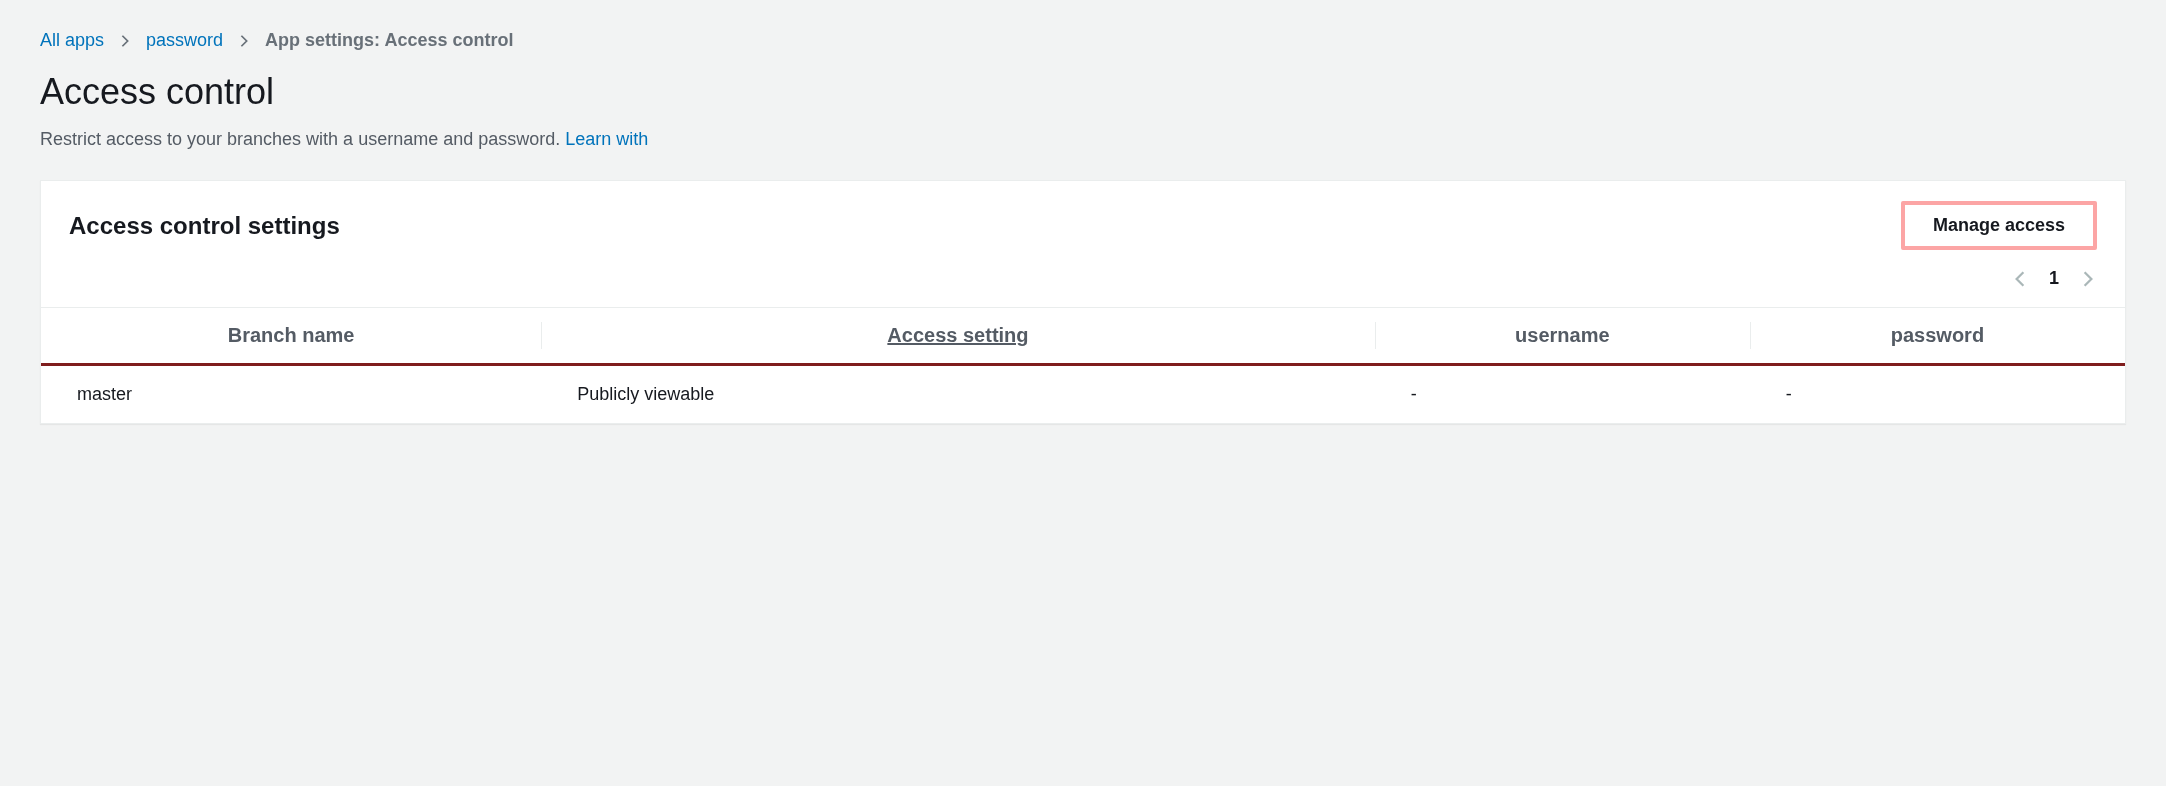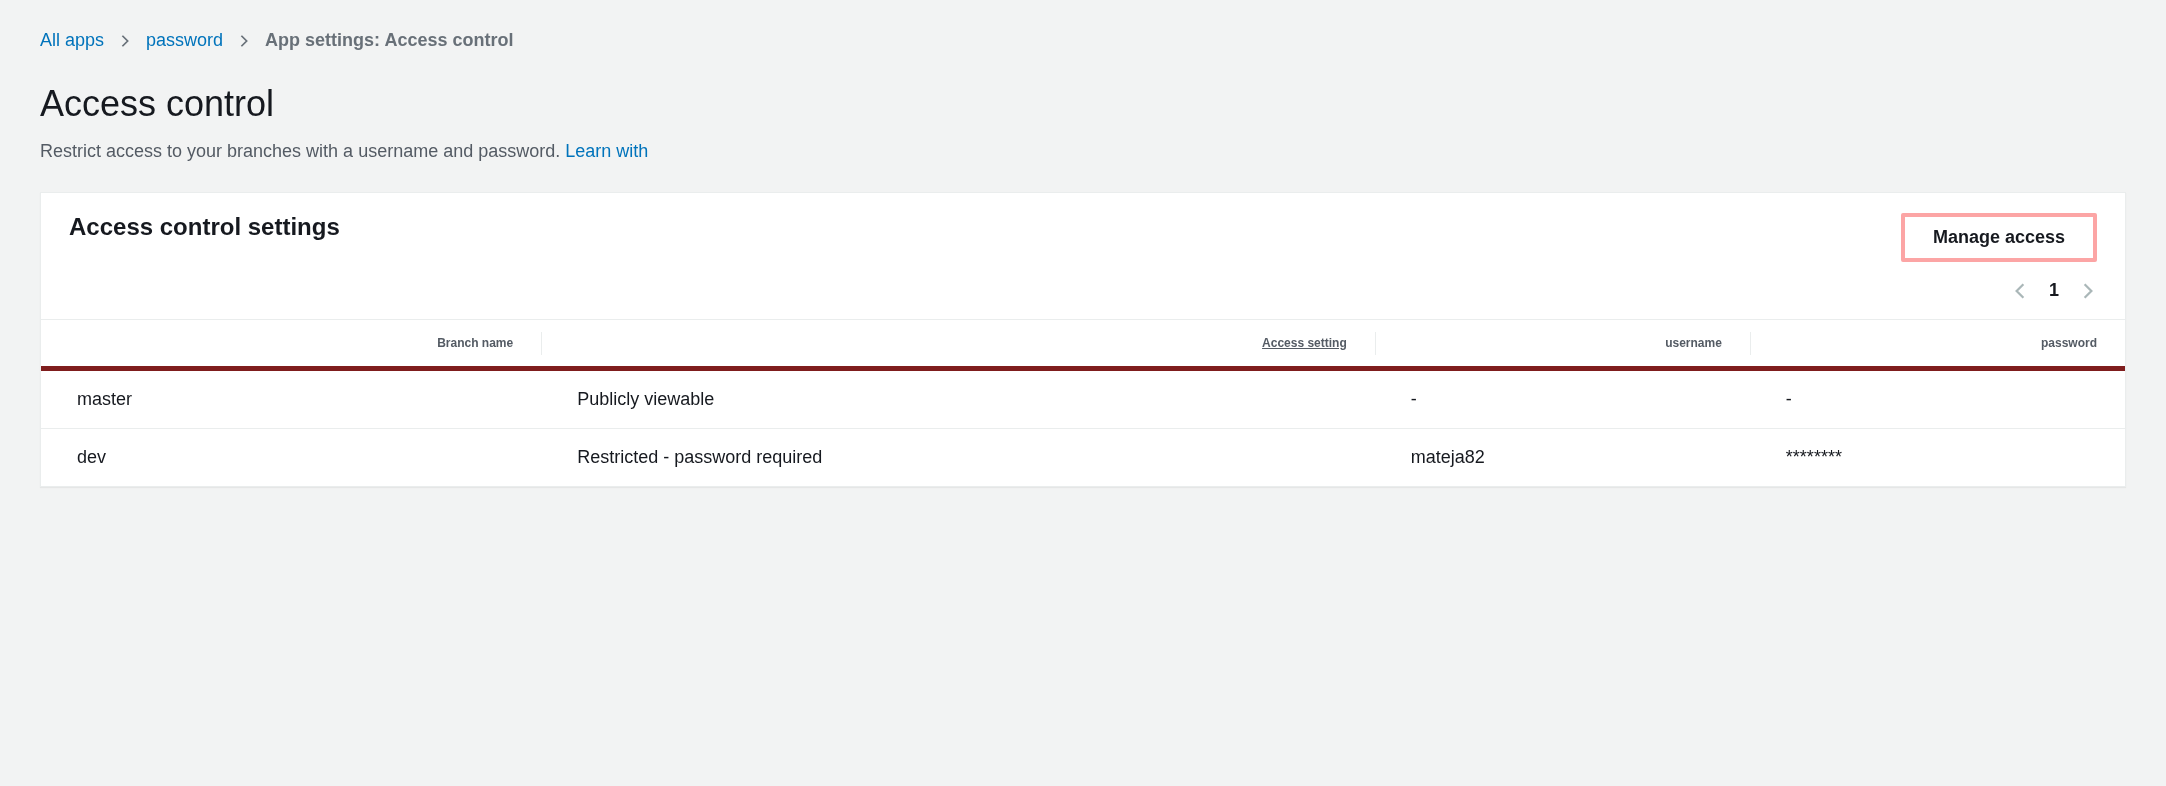--- a/index.html
+++ b/index.html
@@ -12,21 +12,21 @@
       background: #f2f3f3;
       color: #16191f;
       padding: 30px 40px;
       font-size: 14px;
     }
     .breadcrumb {
       display: flex;
       align-items: center;
       gap: 14px;
       font-size: 18px;
-      margin-bottom: 32px;
+      margin-bottom: 20px;
     }
     .breadcrumb a {
       color: #0073bb;
       text-decoration: none;
       cursor: pointer;
     }
     .breadcrumb .chev {
       color: #687078;
       display: inline-flex;
     }
@@ -51,20 +51,21 @@
       cursor: pointer;
     }
     .panel {
       background: #fff;
       border: 1px solid #eaeded;
       box-shadow: 0 1px 1px rgba(0,0,0,0.05);
     }
     .panel-header {
       display: flex;
       justify-content: space-between;
+      align-items: center;
       padding: 20px 28px 10px 28px;
     }
     .panel-header h2 {
       font-size: 24px;
       font-weight: 700;
       color: #16191f;
     }
     .btn {
       background: #fff;
       border: 4px solid #fca5a5;
@@ -90,27 +91,27 @@
     .pagination .arrow {
       color: #aab7b8;
       cursor: pointer;
       display: inline-flex;
     }
     table {
       width: 100%;
       border-collapse: collapse;
     }
     thead th {
-      text-align: right;
-      font-size: 12px;
+      text-align: center;
+      font-size: 20px;
       font-weight: 700;
       color: #545b64;
       padding: 16px 28px;
       border-top: 1px solid #eaeded;
-      border-bottom: 5px solid #7f1d1d;
+      border-bottom: 3px solid #7f1d1d;
       position: relative;
     }
     thead th:not(:first-child)::before {
       content: "";
       position: absolute;
       left: 0;
       top: 25%;
       height: 50%;
       width: 1px;
       background: #eaeded;
@@ -185,21 +186,15 @@
         <th class="col-pass">password</th>
       </tr>
     </thead>
     <tbody>
       <tr>
         <td>master</td>
         <td>Publicly viewable</td>
         <td>-</td>
         <td>-</td>
       </tr>
-      <tr>
-        <td>dev</td>
-        <td>Restricted - password required</td>
-        <td>mateja82</td>
-        <td>********</td>
-      </tr>
     </tbody>
   </table>
 </div>
 
 </body></html>

